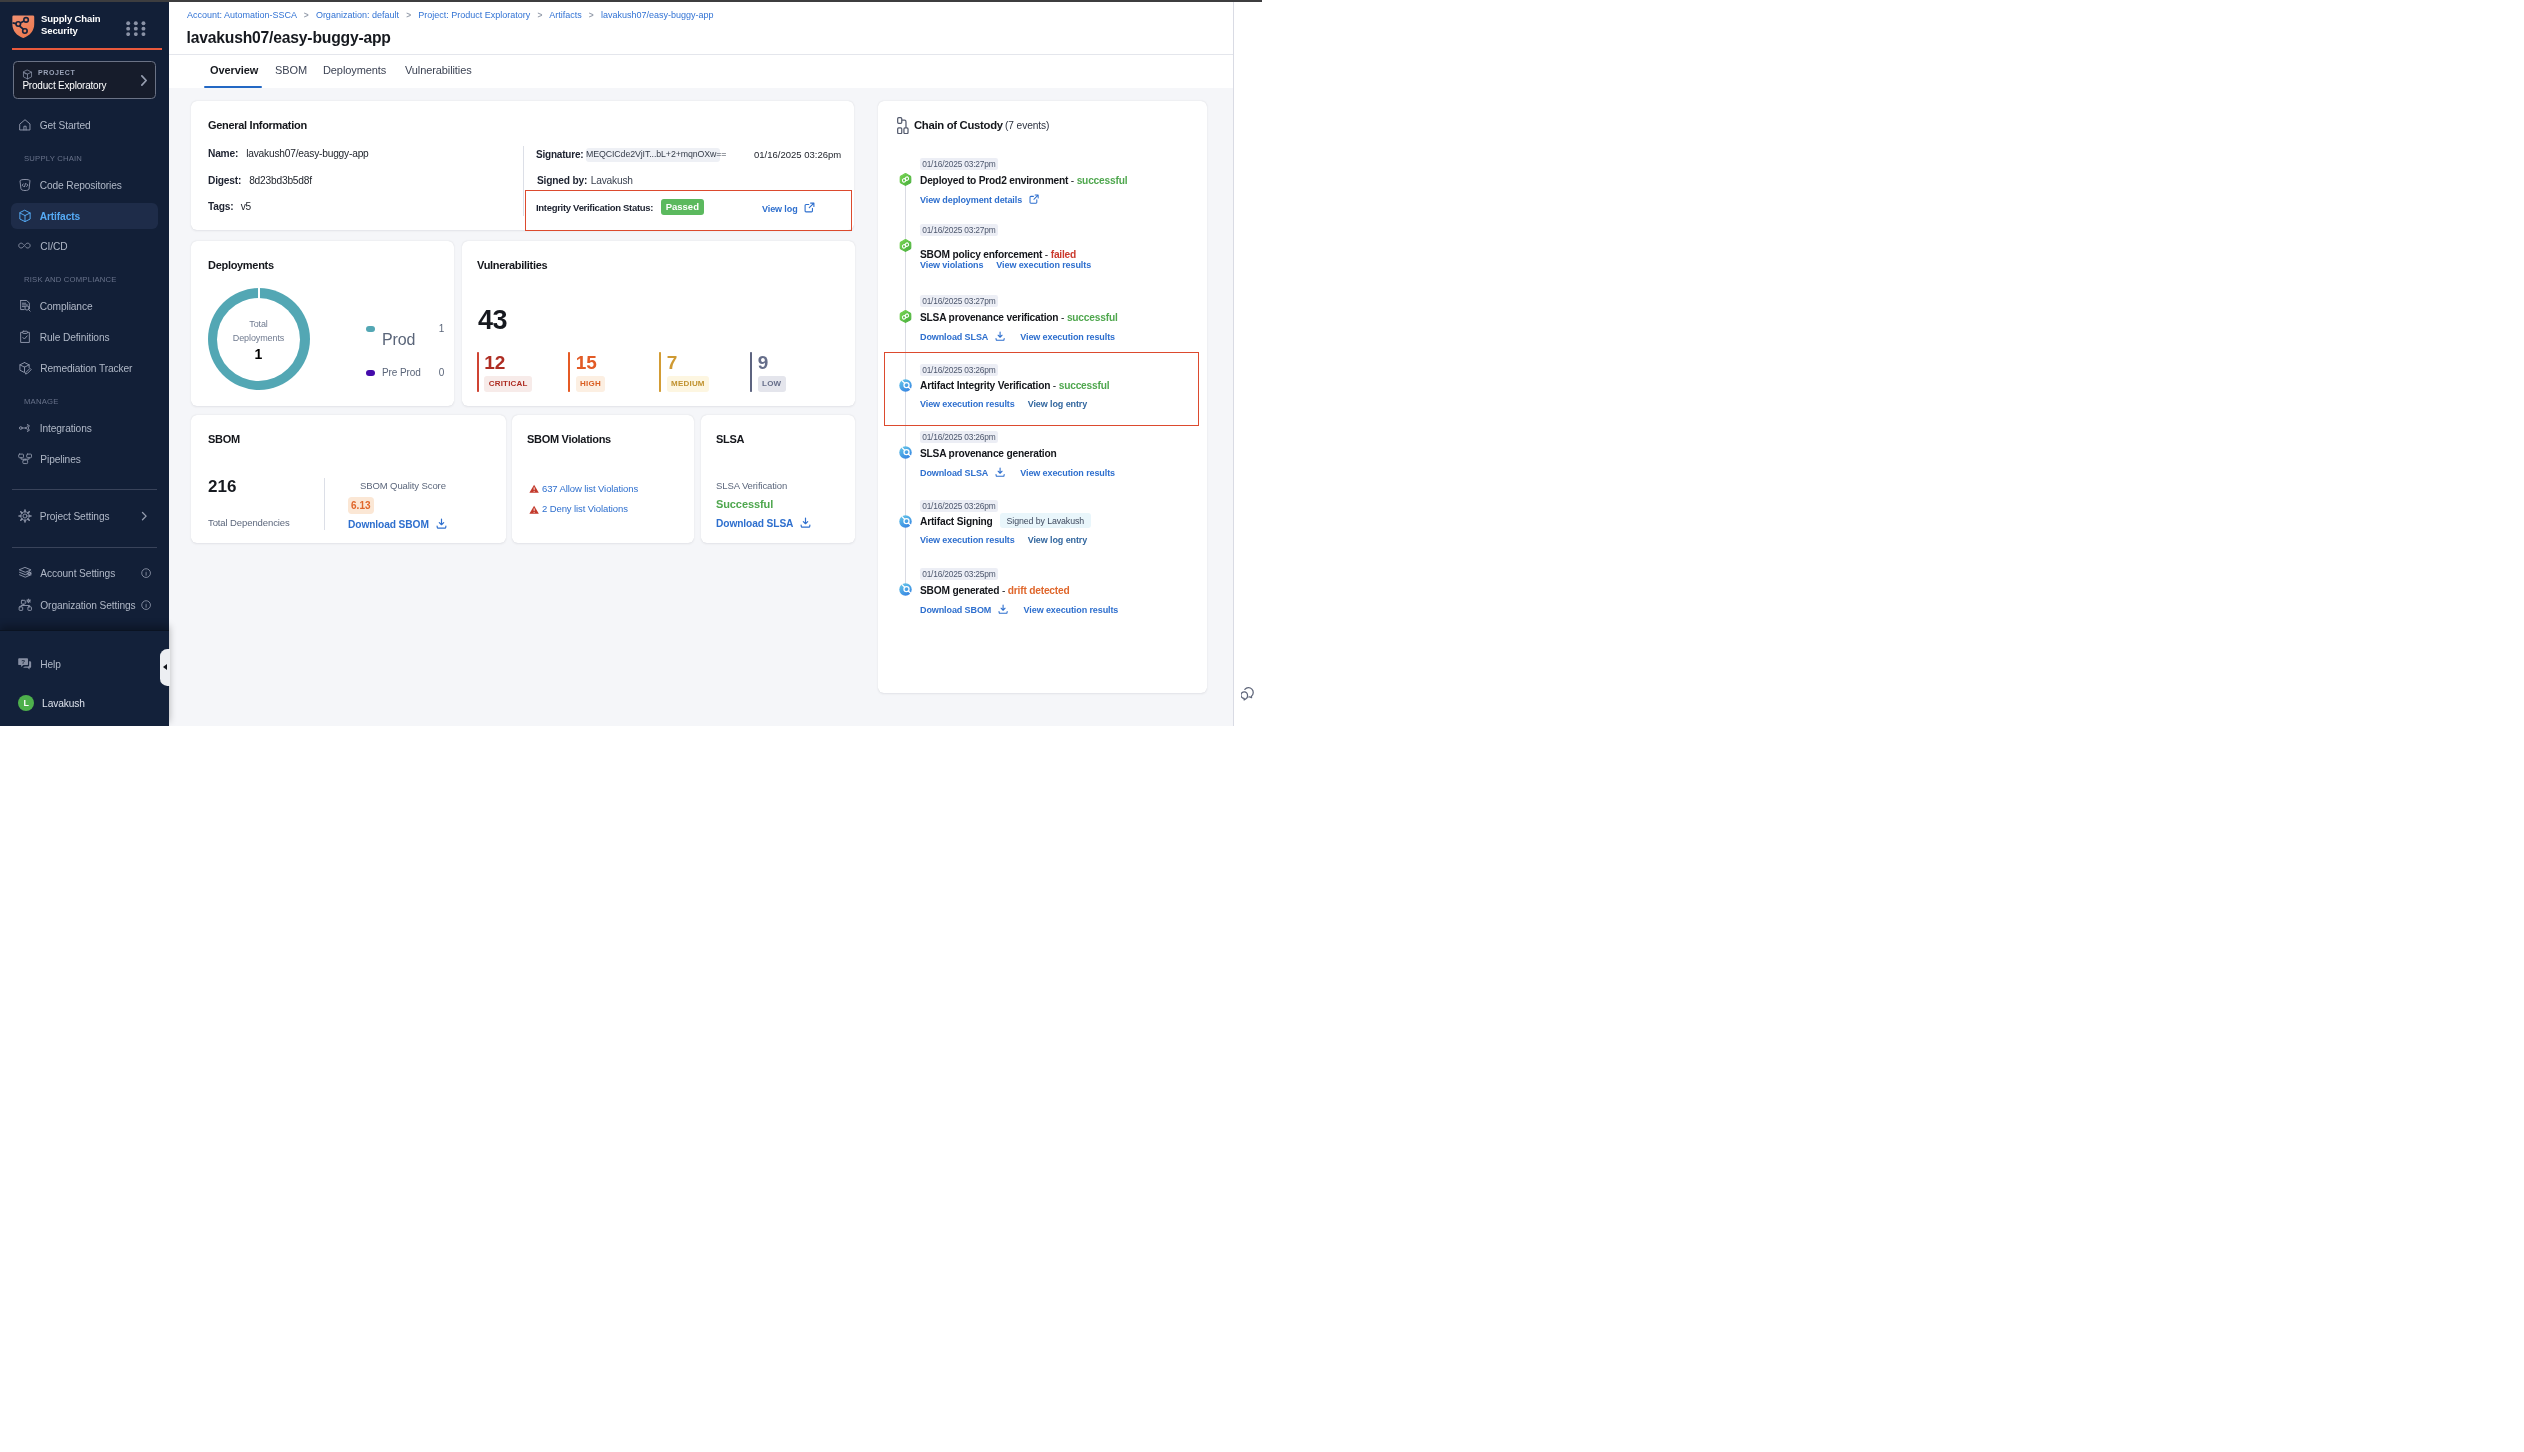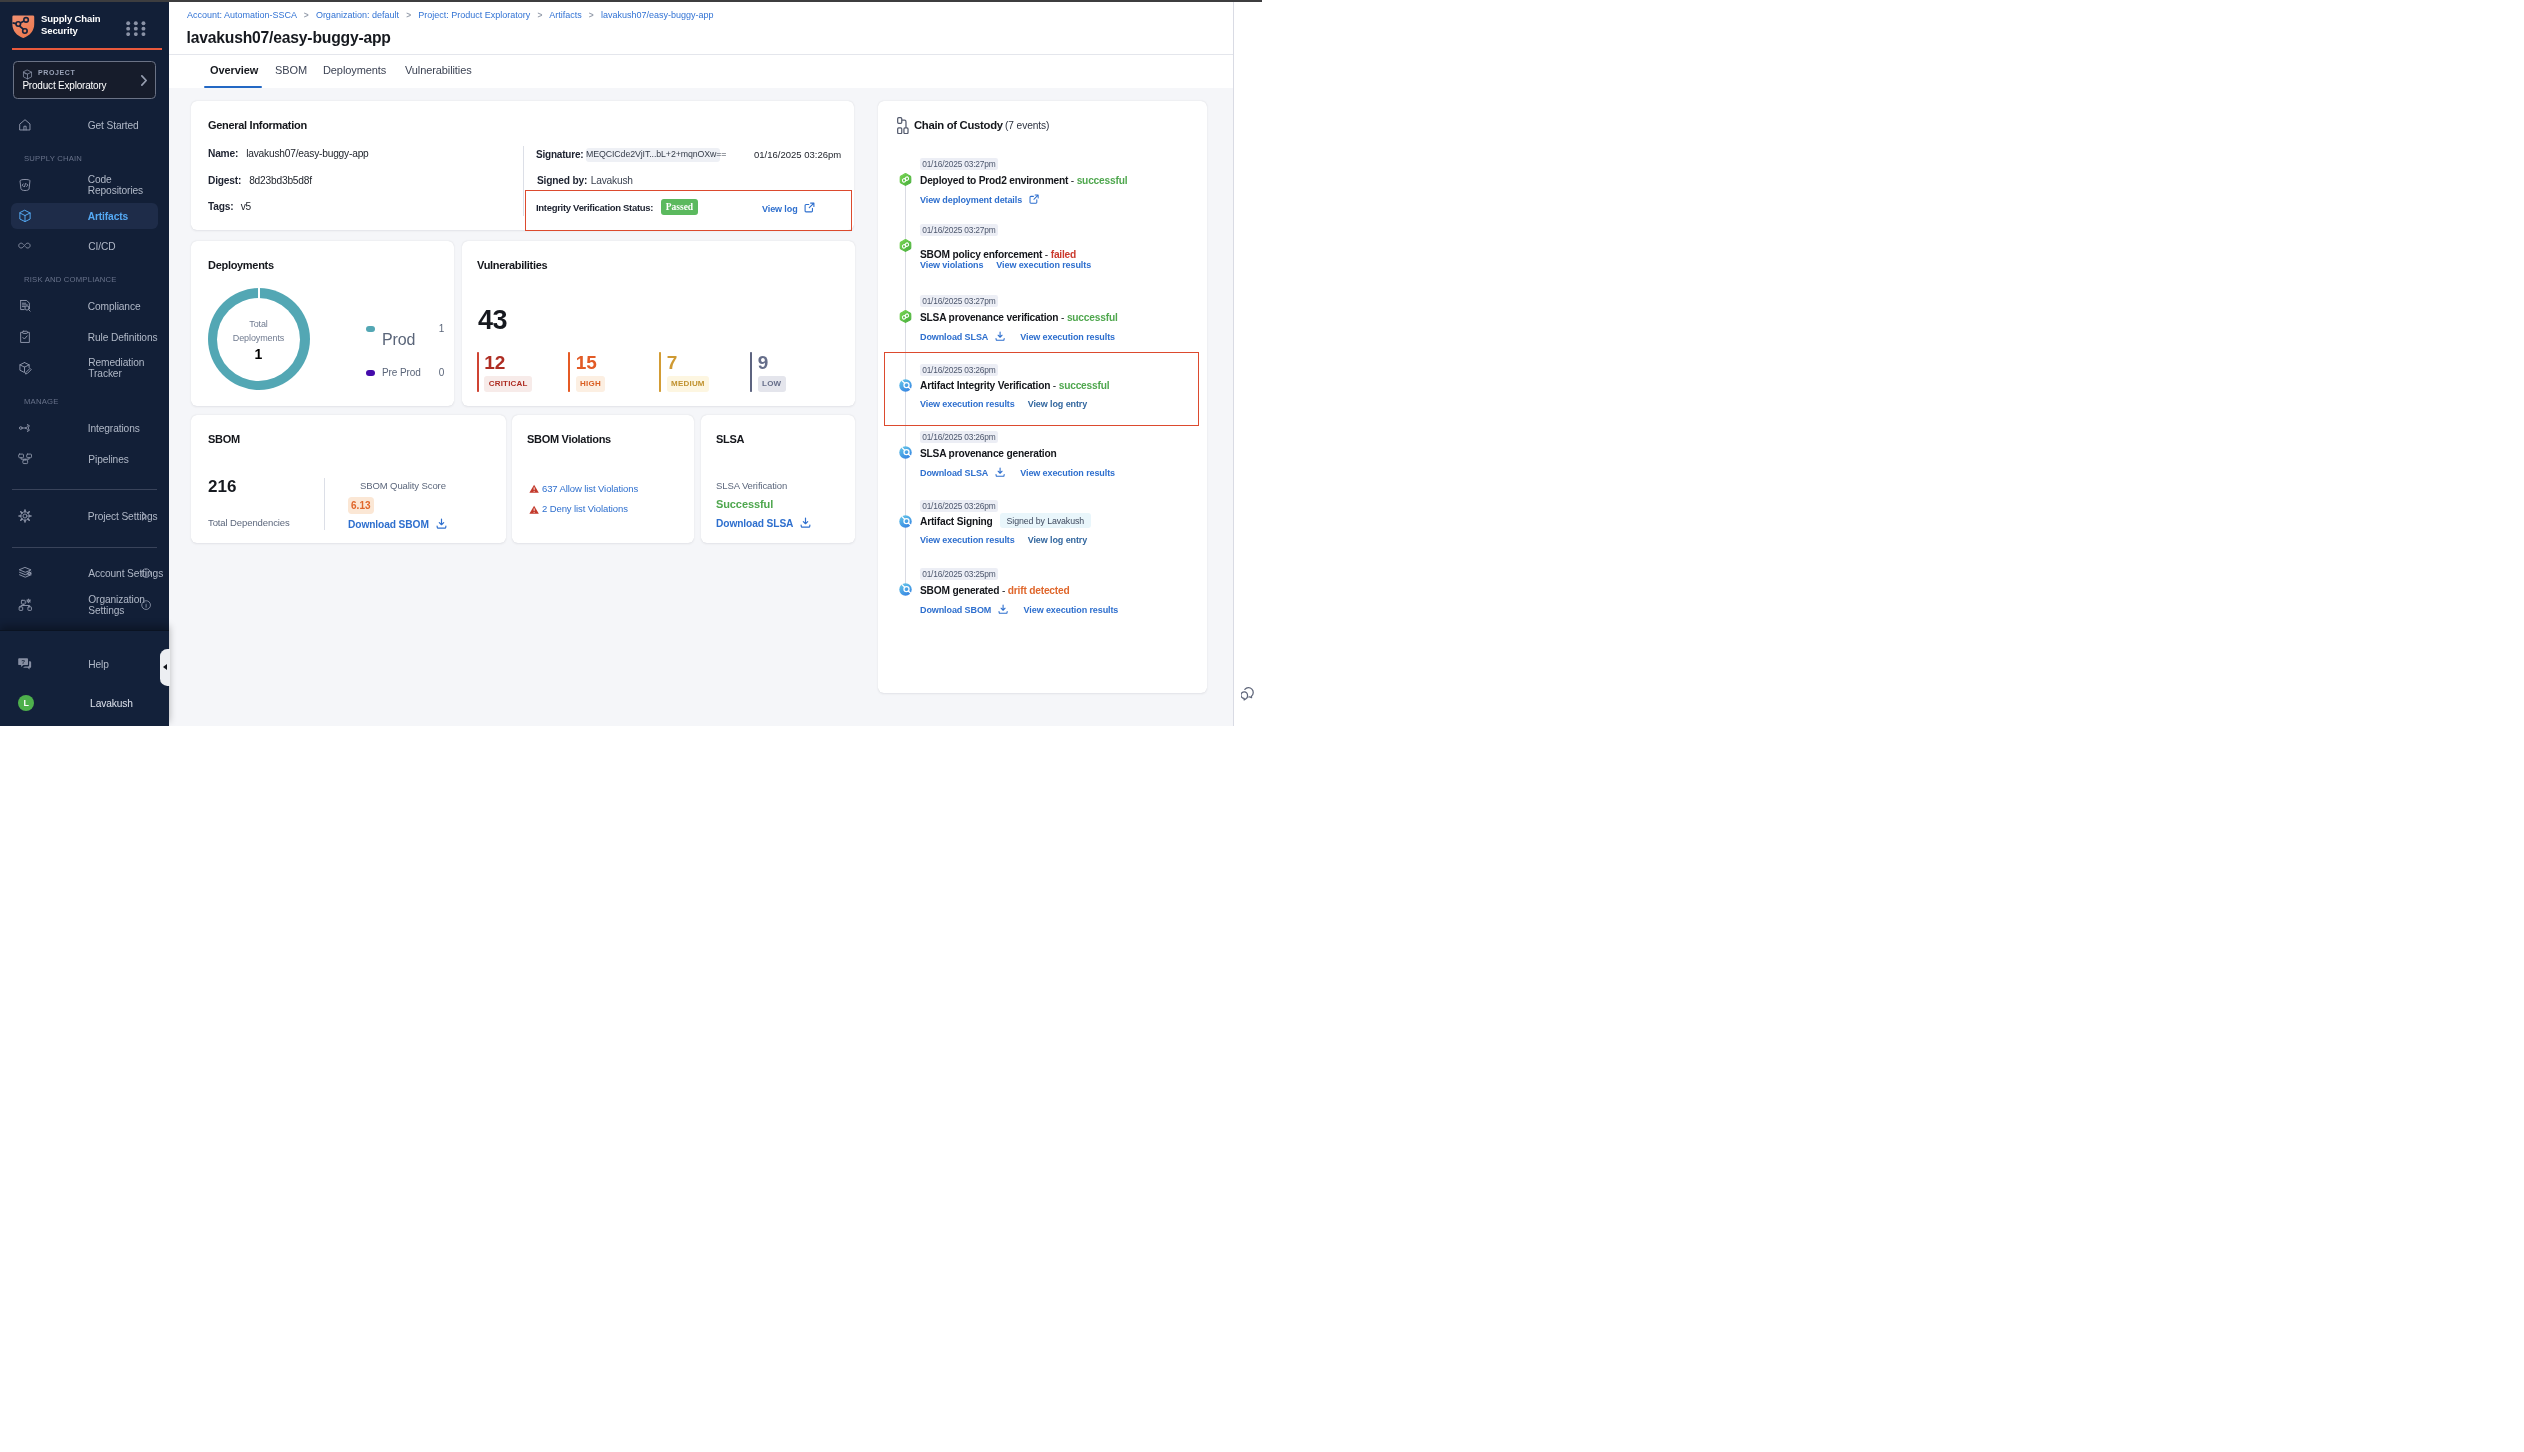--- a/index.html
+++ b/index.html
@@ -4,21 +4,21 @@
 <style>
   * { margin:0; padding:0; box-sizing:border-box; }
   html,body { width:1262px; height:726px; font-family:"Liberation Sans", sans-serif; background:#fff; overflow:hidden; }
   .abs { position:absolute; }
   #page { position:relative; width:1262px; height:726px; }
   
   #topstrip { position:absolute; left:0; top:0; width:1262px; height:1.5px; background:#3d3d3f; z-index:50; }
   
   #sidebar { position:absolute; left:0; top:0; width:169px; height:726px; background:#121f37; z-index:10; }
   .sb-label { position:absolute; left:24px; font-size:7.7px; letter-spacing:0.2px; color:#68728a; font-weight:400; }
-  .sb-item { position:absolute; left:0; width:169px; height:26px; display:flex; align-items:center; padding-left:18px;gap:48px; }
+  .sb-item { position:absolute; left:0; width:169px; height:26px; display:flex; align-items:center; padding-left:18px; }
   .sb-item svg { flex:0 0 auto; }
   .sb-item .txt { margin-left:7.7px; font-size:10.2px; letter-spacing:-0.1px; color:#b0b8c7; }
   .sb-ico { stroke:#8d95a9; fill:none; stroke-width:1.25; stroke-linecap:round; stroke-linejoin:round; }
   
   #rail { position:absolute; right:0; top:0; width:29px; height:726px; background:#fff; border-left:0.7px solid #d9dbe4; z-index:5; }
   
   #main { position:absolute; left:169px; top:0; width:1064px; height:726px; background:#fff; }
   #content { position:absolute; left:0; top:88px; width:1064px; height:639px; background:#f5f6f9; }
   .lbl { font-weight:700; color:#1d2230; }
   .row15 { font-size:10.2px; letter-spacing:-0.2px; color:#22262e; position:absolute; }
@@ -248,21 +248,21 @@
         <div class="ctitle abs" style="left:17px;top:17.5px;">General Information</div>
         <div class="row15" style="left:17px;top:47px;"><span class="lbl">Name:</span><span style="margin-left:8px;">lavakush07/easy-buggy-app</span></div>
         <div class="row15" style="left:17px;top:74px;"><span class="lbl">Digest:</span><span style="margin-left:8px;text-align:right;">8d23bd3b5d8f</span></div>
         <div class="row15" style="left:17px;top:100px;"><span class="lbl">Tags:</span><span style="margin-left:7.3px;">v5</span></div>
         <div class="abs" style="left:332px;top:45px;width:0.7px;height:70px;background:#dcdfe7;"></div>
         <div class="row15" style="left:345px;top:48px;font-size:10px;"><span class="lbl">Signature:</span></div>
         <div class="abs" style="left:395px;top:47px;width:134px;height:13.5px;background:#eef0f5;border-radius:2.9px;font-size:8.8px;letter-spacing:-0.1px;color:#353c49;font-weight:400;line-height:13.5px;text-align:center;">MEQCICde2VjIT...bL+2+mqnOXw==</div>
         <div class="row15" style="left:563px;top:48px;font-size:9.5px;letter-spacing:0;">01/16/2025 03:26pm</div>
         <div class="row15" style="left:346px;top:74px;"><span class="lbl">Signed by:</span><span style="margin-left:3.7px;color:#3a4150;">Lavakush</span></div>
         <div class="row15" style="left:345px;top:101px;font-size:9.5px;letter-spacing:-0.3px;"><span class="lbl">Integrity Verification Status:</span></div>
-        <div class="abs" style="left:470px;top:98px;height:16px;background:#5bb95e;border-radius:2.9px;color:#fff;font-weight:700;font-size:9.5px;line-height:16px;padding:0 4.7px;font-family:Liberation Serif, serif;">Passed</div>
+        <div class="abs" style="left:470px;top:98px;height:16px;background:#5bb95e;border-radius:2.9px;color:#fff;font-weight:700;font-size:9.5px;line-height:16px;padding:0 4.7px;">Passed</div>
         <div class="abs" style="left:571px;top:101px;font-size:9px;letter-spacing:-0.1px;font-weight:700;color:#2e6fce;">View log
           <svg class="dlico" width="11" height="11" viewBox="0 0 15 15" fill="none" stroke="#2e6fce" stroke-width="1.5" stroke-linecap="round" stroke-linejoin="round">
               <path d="M11.5 8.5 L11.5 12.3 A1.2 1.2 0 0 1 10.3 13.5 L2.7 13.5 A1.2 1.2 0 0 1 1.5 12.3 L1.5 4.7 A1.2 1.2 0 0 1 2.7 3.5 L6.5 3.5 M9 1.5 L13.5 1.5 L13.5 6 M13.2 1.8 L7.2 7.8"></path>
             </svg>
         </div>
         <div class="abs" style="left:334px;top:89px;width:327px;height:41px;border:1.8px solid #dc4a2e;"></div>
       </div>
 
       <div class="card" style="left:22px;top:153px;width:263px;height:165px;">
         <div class="ctitle abs" style="left:17px;top:17.5px;">Deployments</div>

